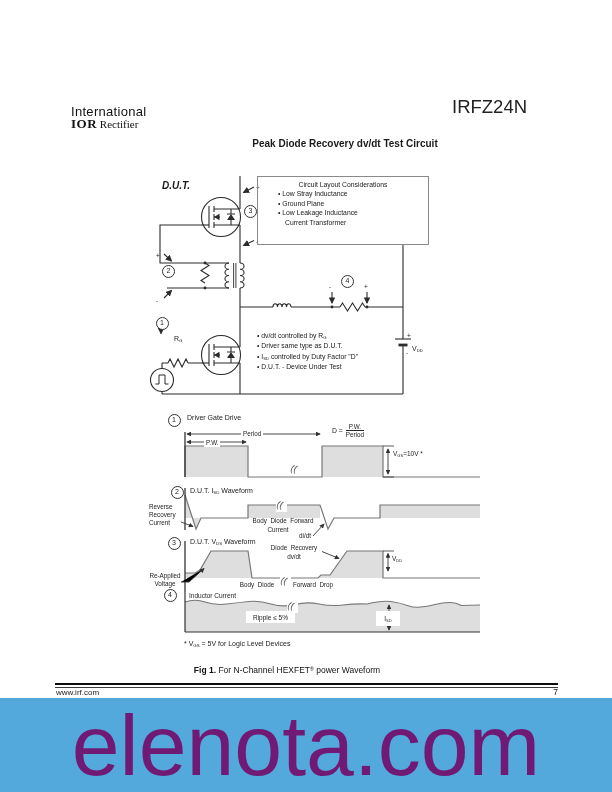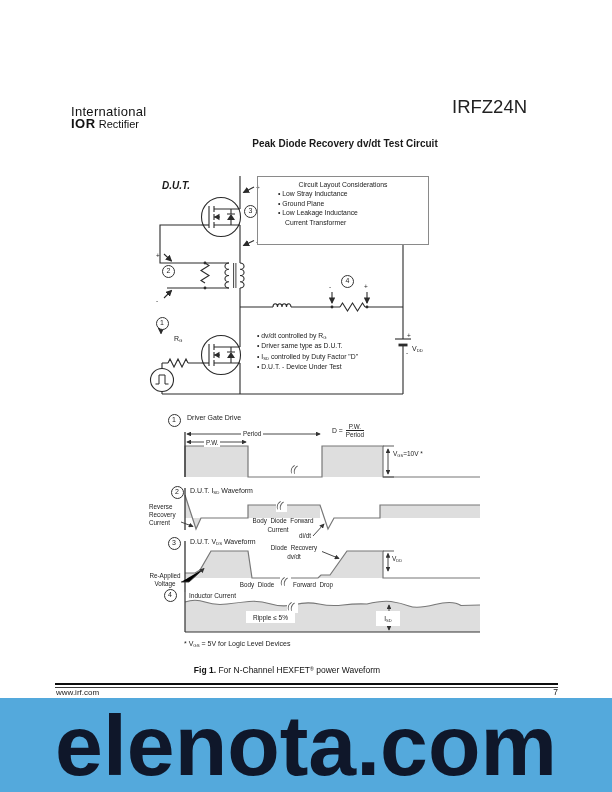--- a/index.html
+++ b/index.html
@@ -6,21 +6,21 @@
   body{width:612px;height:792px;position:relative;background:#fff;overflow:hidden;
        font-family:"Liberation Sans","DejaVu Sans",sans-serif;color:#1a1a1a;}
   .abs{position:absolute;}
   .ctr{text-align:center;}
   .rt{text-align:right;}
   sub{font-size:0.62em;vertical-align:-0.28em;line-height:0;}
   sup{font-size:0.6em;vertical-align:0.45em;line-height:0;}
   .pre{white-space:pre;}
   
   .logo1{left:71px;top:104px;font-size:13px;letter-spacing:0.3px;color:#111;}
-  .logo2{left:71px;top:116px;font-size:11px;color:#111;}
+  .logo2{left:71px;top:116px;font-size:11px;color:#111;font-family:Liberation Serif, serif;}
   .logo2 b{font-size:13px;letter-spacing:0.5px;}
   .pn{left:452px;top:96px;font-size:18.5px;color:#222;}
   .title{left:140px;top:138px;width:410px;font-size:10px;font-weight:bold;}
   
   .circ{width:11px;height:11px;border:0.9px solid #333;border-radius:50%;
         font-size:7px;line-height:10.5px;text-align:center;color:#222;background:#fff;}
   
   .dut{left:162px;top:180px;font-size:10px;font-weight:bold;font-style:italic;}
   .cbox{left:257px;top:176px;width:170px;height:67px;border:1px solid #8a8a8a;font-size:6.8px;line-height:9.4px;}
   .cbox .t{text-align:center;margin-top:3px;}
@@ -257,14 +257,14 @@
 
 <div class="abs caption ctr">
   <b>Fig 1.</b><span> For N-Channel HEXFET</span><sup>®</sup><span> power Waveform</span>
 </div>
 <div class="abs rule1"></div>
 <div class="abs rule2"></div>
 <div class="abs url">www.irf.com</div>
 <div class="abs pgnum rt">7</div>
 
 <div class="abs banner" style="background-color: rgb(84, 169, 220);">
-  <span style="color: #0f172a; font-weight: bold;">elenota.com</span>
+  <span style="color: #701a75;">elenota.com</span>
 </div>
 
 </body></html>

